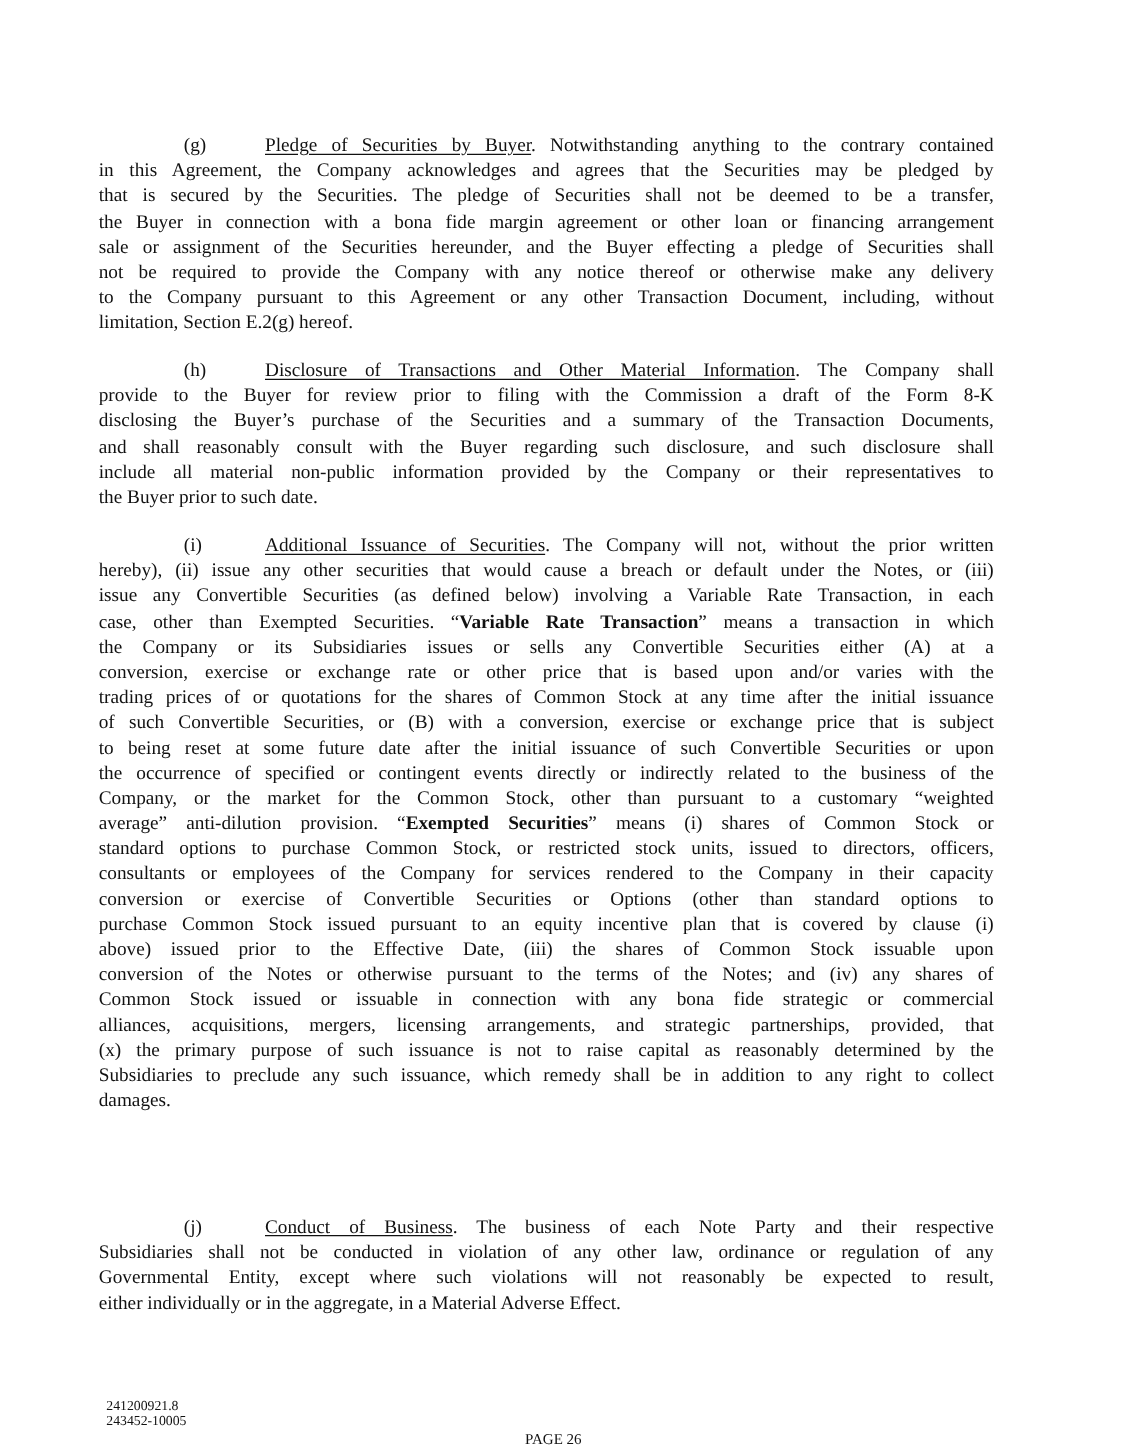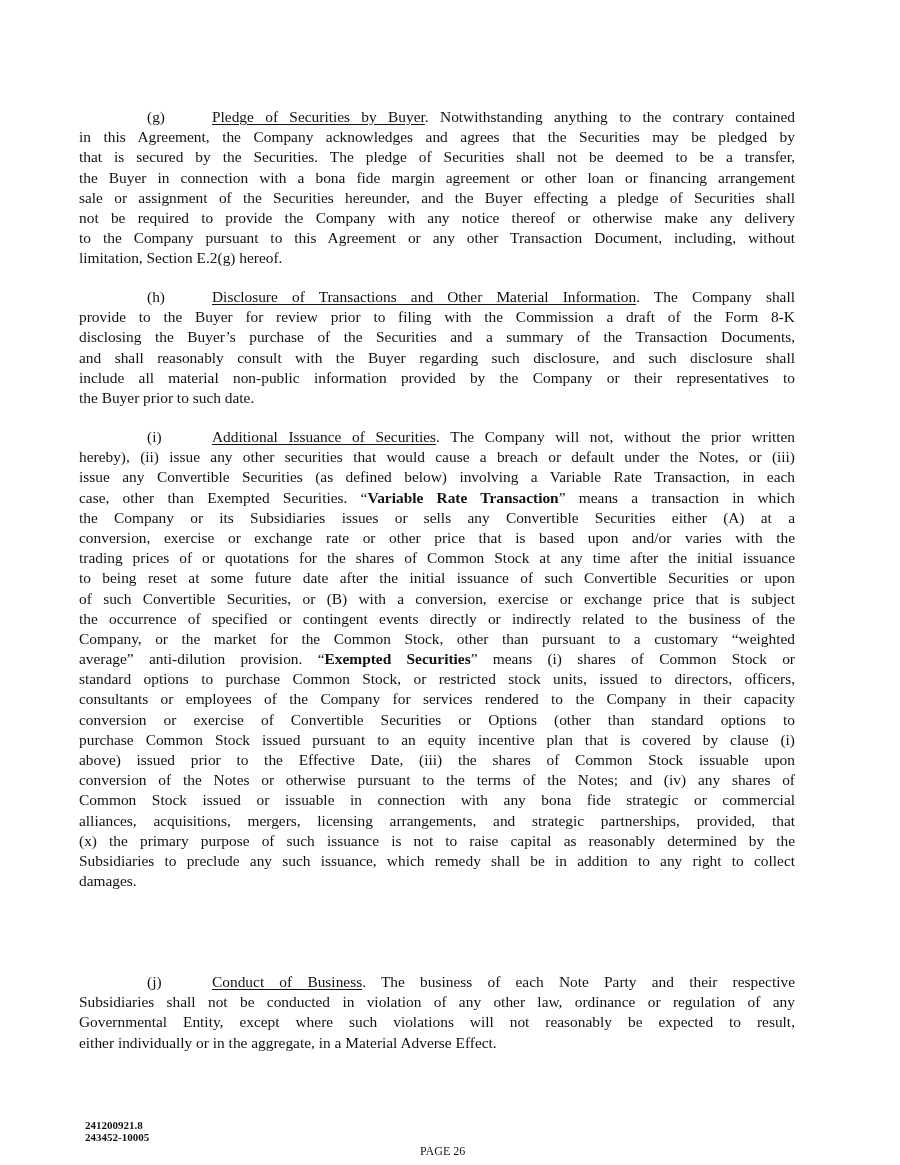--- a/index.html
+++ b/index.html
@@ -14,21 +14,21 @@
       display: block; height: 20.2px; line-height: 20.2px;
       font-size: 15.4px; text-align: justify; text-align-last: justify;
       white-space: nowrap; overflow: visible;
     }
     .line.last { text-align-last: left; }
     .line span { white-space: normal; }
     .first { padding-left: 68px; }
     .marker { display: inline-block; width: 65px; }
     .u { text-decoration: underline; text-underline-offset: 2px; }
     .b { font-weight: bold; }
-    .footer-id { position: absolute; left: 85px; top: 1119px; font-size: 11px; line-height: 12px; font-weight: bold; }
+    .footer-id { position: absolute; left: 85px; top: 1119px; font-size: 11px; line-height: 12px; }
     .footer-page { position: absolute; left: 420px; top: 1144px; font-size: 12px; }
   </style>
 </head>
 <body>
 
 <div class="page">
 
   <div class="para" style="top:107px;">
     <span class="line first"><span class="marker">(g)</span><span class="u">Pledge of Securities by Buyer</span><span>. Notwithstanding anything to the contrary contained</span></span>
     <span class="line">in this Agreement, the Company acknowledges and agrees that the Securities may be pledged by</span>
@@ -50,22 +50,22 @@
   </div>
 
   <div class="para" style="top:427px;font-family:Liberation Serif, serif;">
     <span class="line first"><span class="marker">(i)</span><span class="u">Additional Issuance of Securities</span><span>. The Company will not, without the prior written</span></span>
     <span class="line">hereby), (ii) issue any other securities that would cause a breach or default under the Notes, or (iii)</span>
     <span class="line">issue any Convertible Securities (as defined below) involving a Variable Rate Transaction, in each</span>
     <span class="line"><span>case, other than Exempted Securities. “</span><span class="b">Variable Rate Transaction</span><span>” means a transaction in which</span></span>
     <span class="line">the Company or its Subsidiaries issues or sells any Convertible Securities either (A) at a</span>
     <span class="line">conversion, exercise or exchange rate or other price that is based upon and/or varies with the</span>
     <span class="line">trading prices of or quotations for the shares of Common Stock at any time after the initial issuance</span>
+    <span class="line">of such Convertible Securities, or (B) with a conversion, exercise or exchange price that is subject</span>
     <span class="line">to being reset at some future date after the initial issuance of such Convertible Securities or upon</span>
-    <span class="line">of such Convertible Securities, or (B) with a conversion, exercise or exchange price that is subject</span>
     <span class="line">the occurrence of specified or contingent events directly or indirectly related to the business of the</span>
     <span class="line">Company, or the market for the Common Stock, other than pursuant to a customary “weighted</span>
     <span class="line"><span>average” anti-dilution provision. “</span><span class="b">Exempted Securities</span><span>” means (i) shares of Common Stock or</span></span>
     <span class="line">standard options to purchase Common Stock, or restricted stock units, issued to directors, officers,</span>
     <span class="line">consultants or employees of the Company for services rendered to the Company in their capacity</span>
     <span class="line">conversion or exercise of Convertible Securities or Options (other than standard options to</span>
     <span class="line">purchase Common Stock issued pursuant to an equity incentive plan that is covered by clause (i)</span>
     <span class="line">above) issued prior to the Effective Date, (iii) the shares of Common Stock issuable upon</span>
     <span class="line">conversion of the Notes or otherwise pursuant to the terms of the Notes; and (iv) any shares of</span>
     <span class="line">Common Stock issued or issuable in connection with any bona fide strategic or commercial</span>

